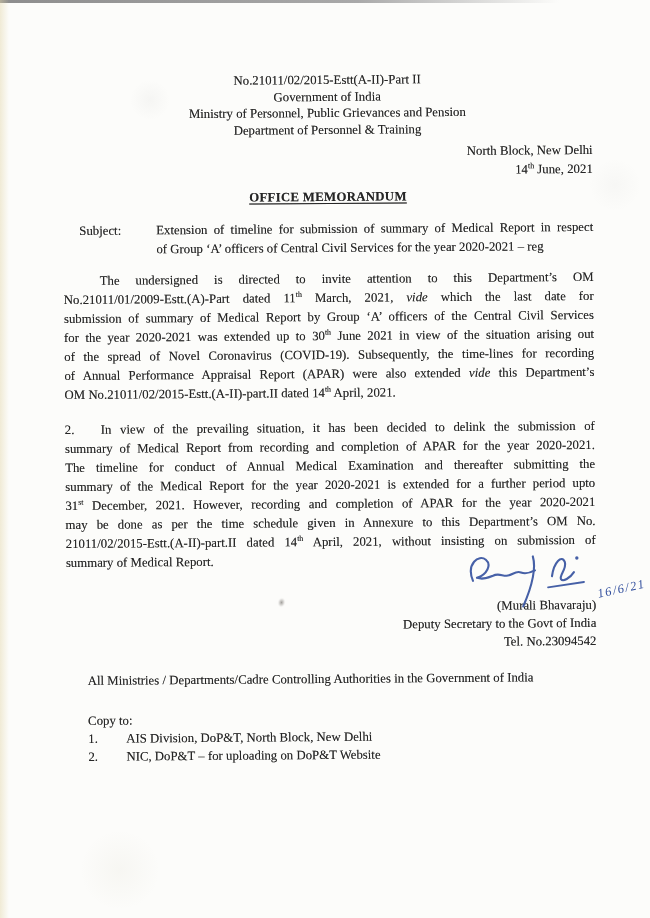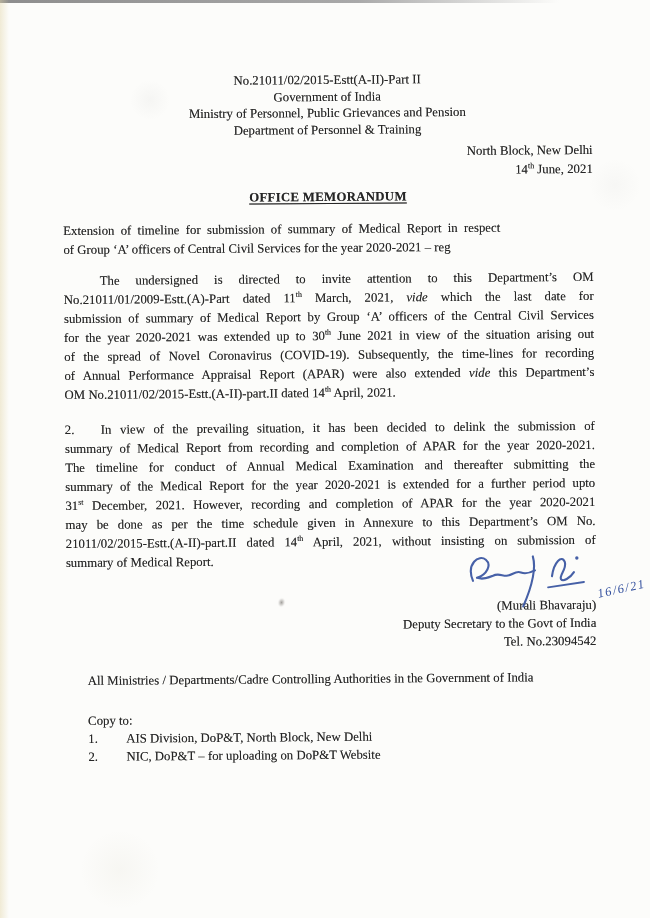--- a/index.html
+++ b/index.html
@@ -82,20 +82,21 @@
     <div class="dateblock">
       <div>North Block, New Delhi</div>
       <div>14<sup>th</sup> June, 2021</div>
     </div>
 
     <div class="om-head">
       <span>OFFICE MEMORANDUM</span>
     </div>
 
     <div class="subject">
+      <div class="lbl">Subject:</div>
       <div class="body">
         <div class="jline">Extension of timeline for submission of summary of Medical Report in respect</div>
         <div class="jline end">of Group ‘A’ officers of Central Civil Services for the year 2020-2021 – reg</div>
       </div>
     </div>
 
     <div class="para1">
       <div class="jline indent">The undersigned is directed to invite attention to this Department’s OM</div>
       <div class="jline">No.21011/01/2009-Estt.(A)-Part dated 11<sup>th</sup> March, 2021, <i>vide</i> which the last date for</div>
       <div class="jline">submission of summary of Medical Report by Group ‘A’ officers of the Central Civil Services</div>

